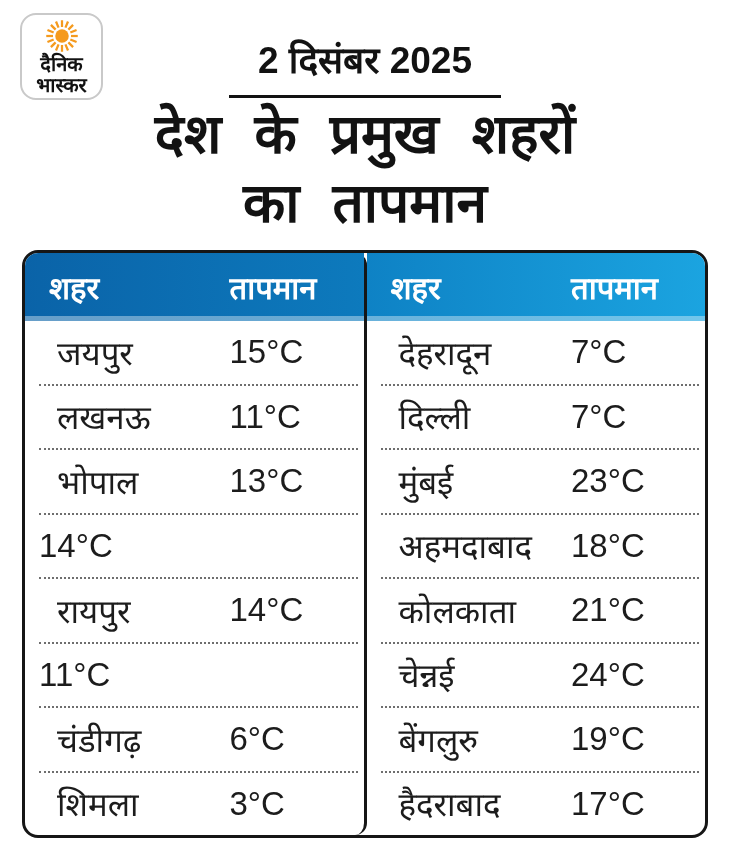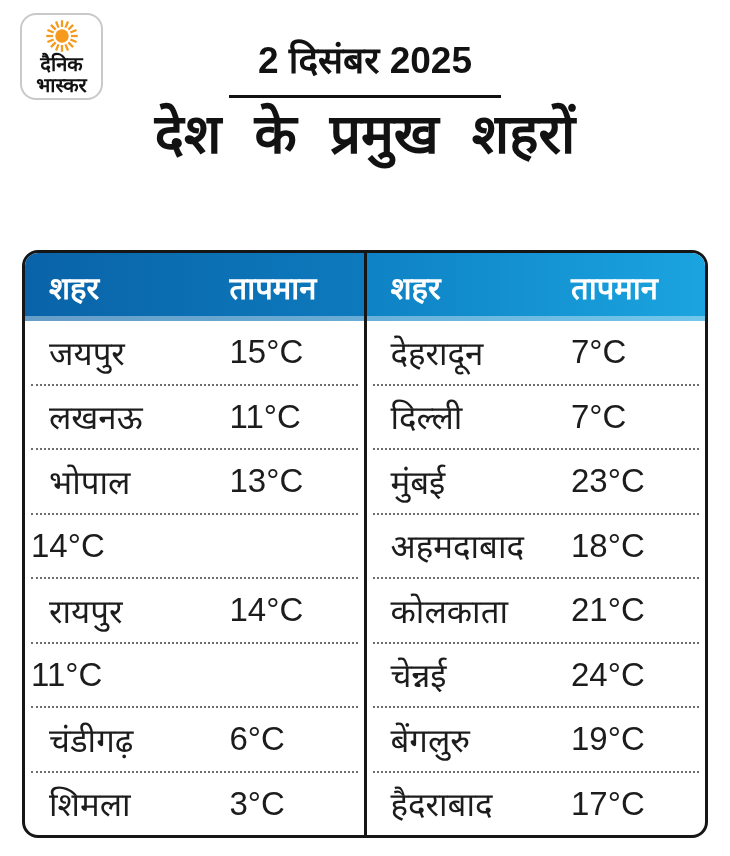--- a/index.html
+++ b/index.html
@@ -24,34 +24,34 @@
   .date { margin-top:21px; font-size:37px; font-weight:bold; color:#121212; }
   .date-rule { width:272px; height:3px; background:#121212; margin:11px auto 0; }
   .title { margin-top:7px; font-size:55px; font-weight:bold; color:#121212; line-height:1.25;font-family:Liberation Mono, monospace; }
 
   
   .table-wrap {
     position:absolute; left:22px; top:250px; width:686px; height:588px;
     border:3px solid #161616; border-radius:16px; overflow:hidden;
     display:flex; background:#fff;
   }
-  .half { flex:1; display:flex; flex-direction:column; min-width:0; }
+  .half { flex:1; display:flex; flex-direction:column; min-width:0;border-radius:12px; }
   .half.left { border-right:3px solid #161616; }
 
   .thead {
     height:68px; flex:0 0 68px; padding:0 6px;
     display:grid; grid-template-columns:1fr 128px; align-items:center;
     color:#ffffff; font-weight:bold; font-size:31px;
     box-shadow: inset 0 -5px 0 rgba(255,255,255,0.38);
   }
   .half.left  .thead { background:linear-gradient(90deg,#0a63a8,#0d7abd); }
   .half.right .thead { background:linear-gradient(90deg,#0e82c5,#1ba4e0); }
   .thead .col-city { padding-left:18px; }
 
-  .rows { flex:1; display:flex; flex-direction:column; }
+  .rows { flex:1; display:flex; flex-direction:column;padding-left:8px; }
   .row {
     flex:1; margin:0 6px;
     display:grid; grid-template-columns:1fr 128px; align-items:center;
     font-size:33px; color:#1c1c1c;
     border-bottom:2px dotted #6e6e6e;
   }
   .row:last-child { border-bottom:none; }
   .row .city { padding-left:18px; white-space:nowrap; }
   .row .temp { white-space:nowrap; }
 </style>
@@ -86,20 +86,21 @@
       <div>दैनिक</div>
       <div>भास्कर</div>
     </div>
   </div>
 
   <div class="masthead">
     <div class="date">2 दिसंबर 2025</div>
     <div class="date-rule"></div>
     <div class="title">
       <div>देश के प्रमुख शहरों</div>
+      <div>का तापमान</div>
     </div>
   </div>
 
   <div class="table-wrap">
 
     <div class="half left">
       <div class="thead">
         <span class="col-city">शहर</span>
         <span class="col-temp">तापमान</span>
       </div>

